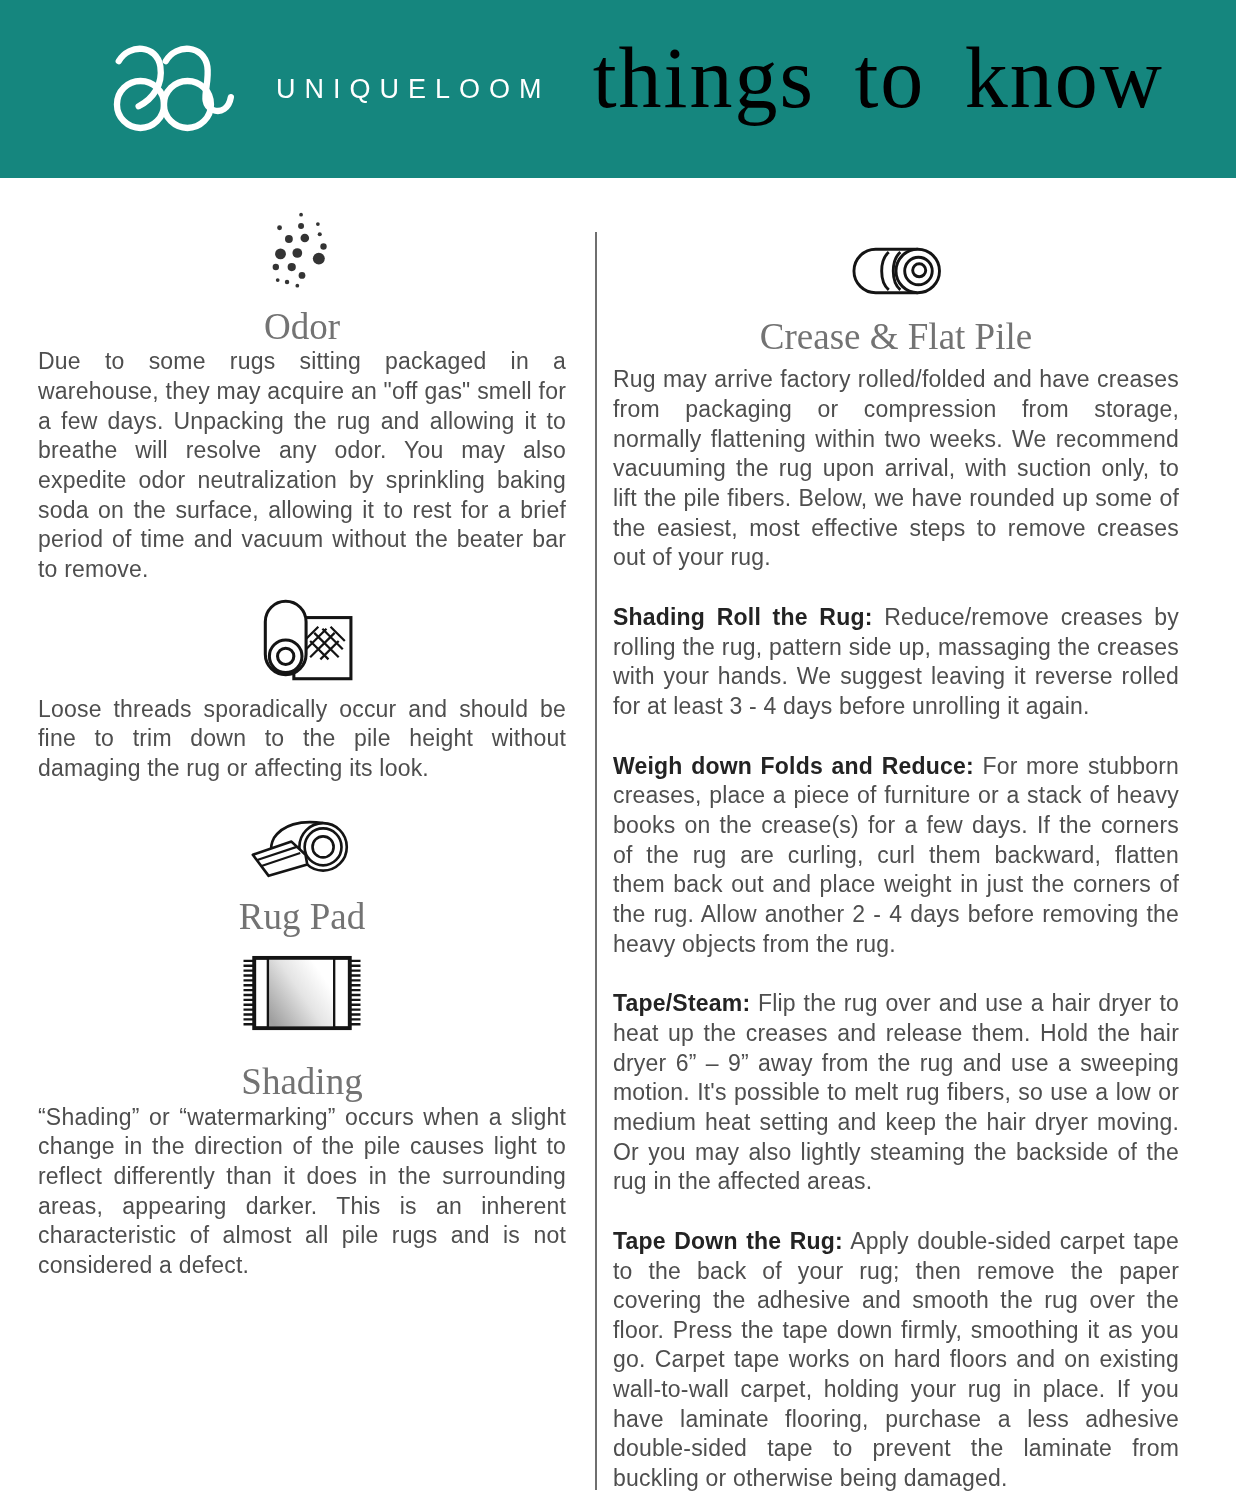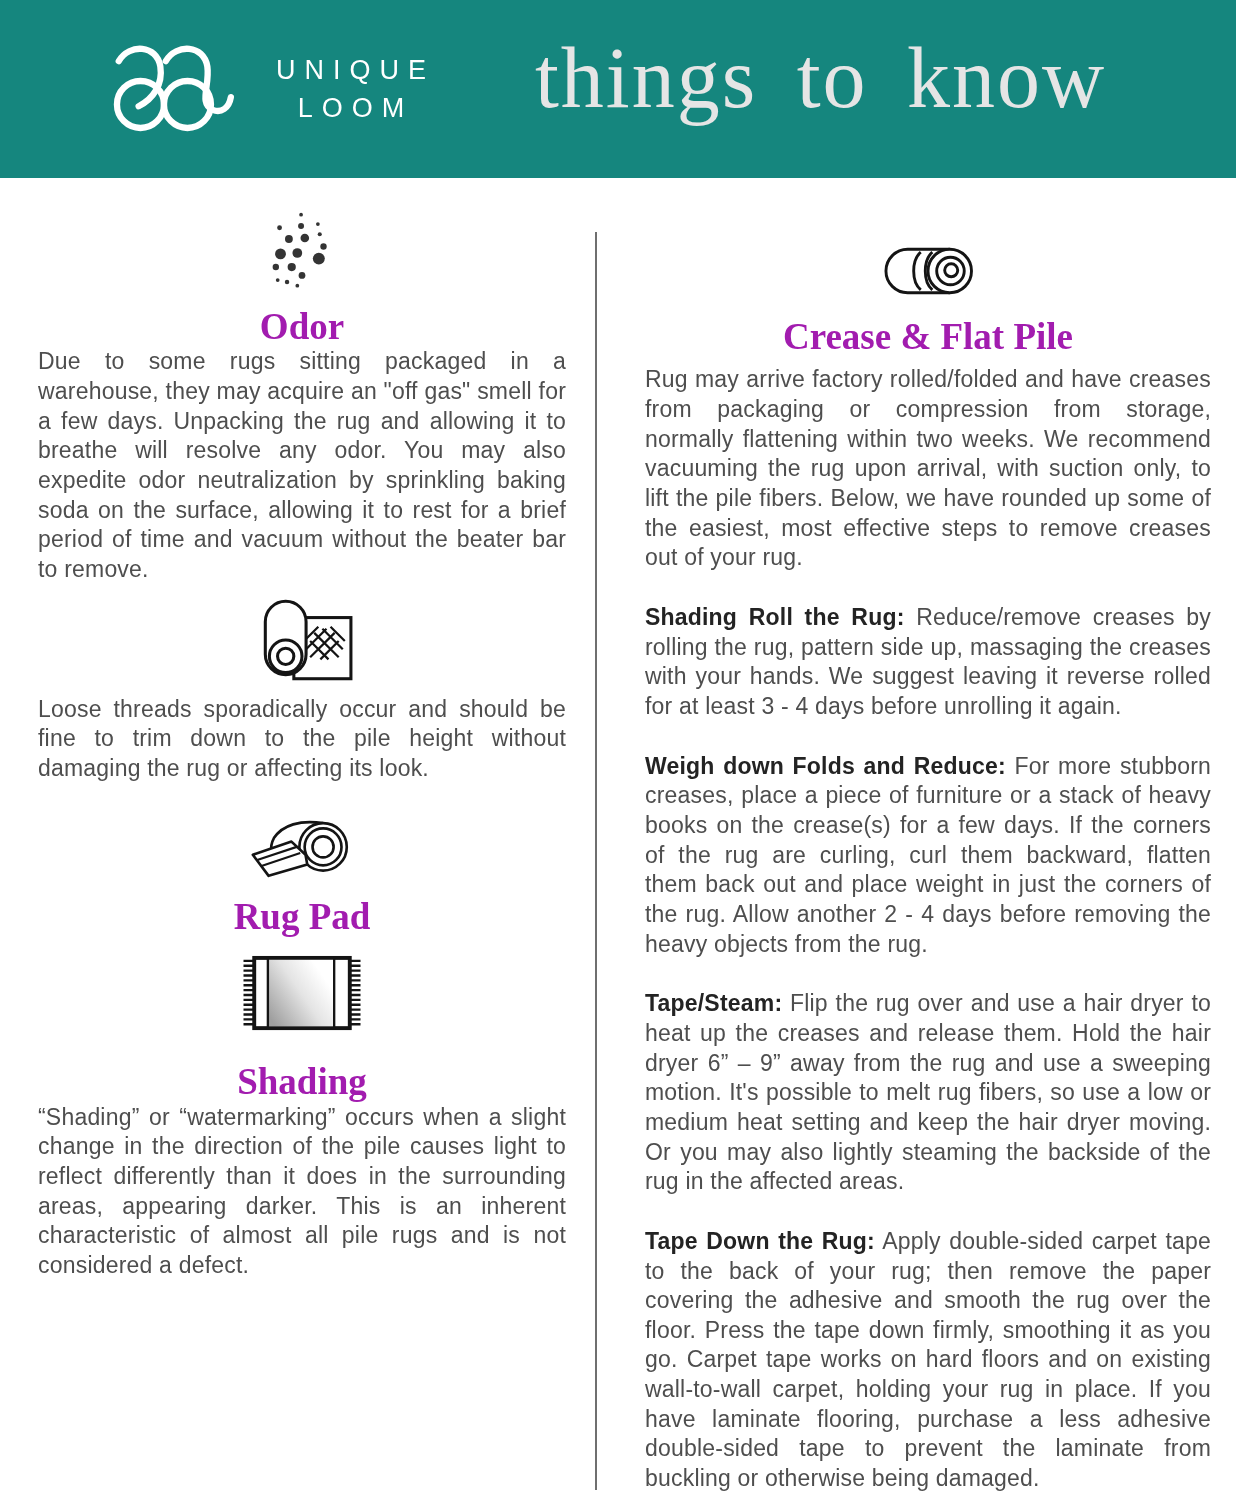--- a/index.html
+++ b/index.html
@@ -8,41 +8,41 @@
     overflow:hidden; font-family:"Liberation Sans", sans-serif;
   }
 
   
   .masthead {
     height:178px; background:#15867E; display:flex; align-items:center;
     padding:0 40px 0 98px; box-sizing:border-box;
   }
   .logo { width:150px; height:94px; flex:none; margin-top:2px; }
   .brand-text {
-    color:#ffffff; margin-left:28px; display:flex; flex-direction:column;
+    color:#ffffff; margin-left:28px; display:flex; flex-direction:row;
     align-items:center; font-size:27px; letter-spacing:9px; line-height:1.42;
     font-weight:400; flex:none;
   }
   .masthead-title {
-    flex:1; text-align:center; color:#e5e5e5;
+    flex:1; text-align:center; color:#000000;
     font-family:"Liberation Serif", serif; font-weight:400;
     font-size:86px; letter-spacing:2px; word-spacing:16px;
     margin:0 0 23px 10px; white-space:nowrap;
   }
 
   
   .columns { display:flex; align-items:stretch; padding-left:38px; }
   .col-left  { width:528px; flex:none; }
   .divider   { width:2px; flex:none; background:#6f6f6f; margin:54px 0 4px 29px; }
-  .col-right { width:566px; flex:none; margin-left:48px; }
+  .col-right { width:566px; flex:none; margin-left:16px; }
 
   .icon { display:block; margin:0 auto; }
   h2.sec-title {
-    font-family:"Liberation Serif", serif; font-weight:700;
-    color:#a21caf; font-size:37px; text-align:center; margin:0; line-height:1.12;
+    font-family:"Liberation Serif", serif; font-weight:400;
+    color:#737373; font-size:37px; text-align:center; margin:0; line-height:1.12;
   }
   p.body-text {
     font-size:23px; line-height:1.29; color:#4E4E4E; letter-spacing:0.2px;
     text-align:justify; margin:0;
   }
   p.body-text strong { color:#232323; }
   p.step { margin-top:30px; }
 
   
   .icon-odor    { margin-top:32px; height:86px;  width:76px;  margin-bottom:10px; }

